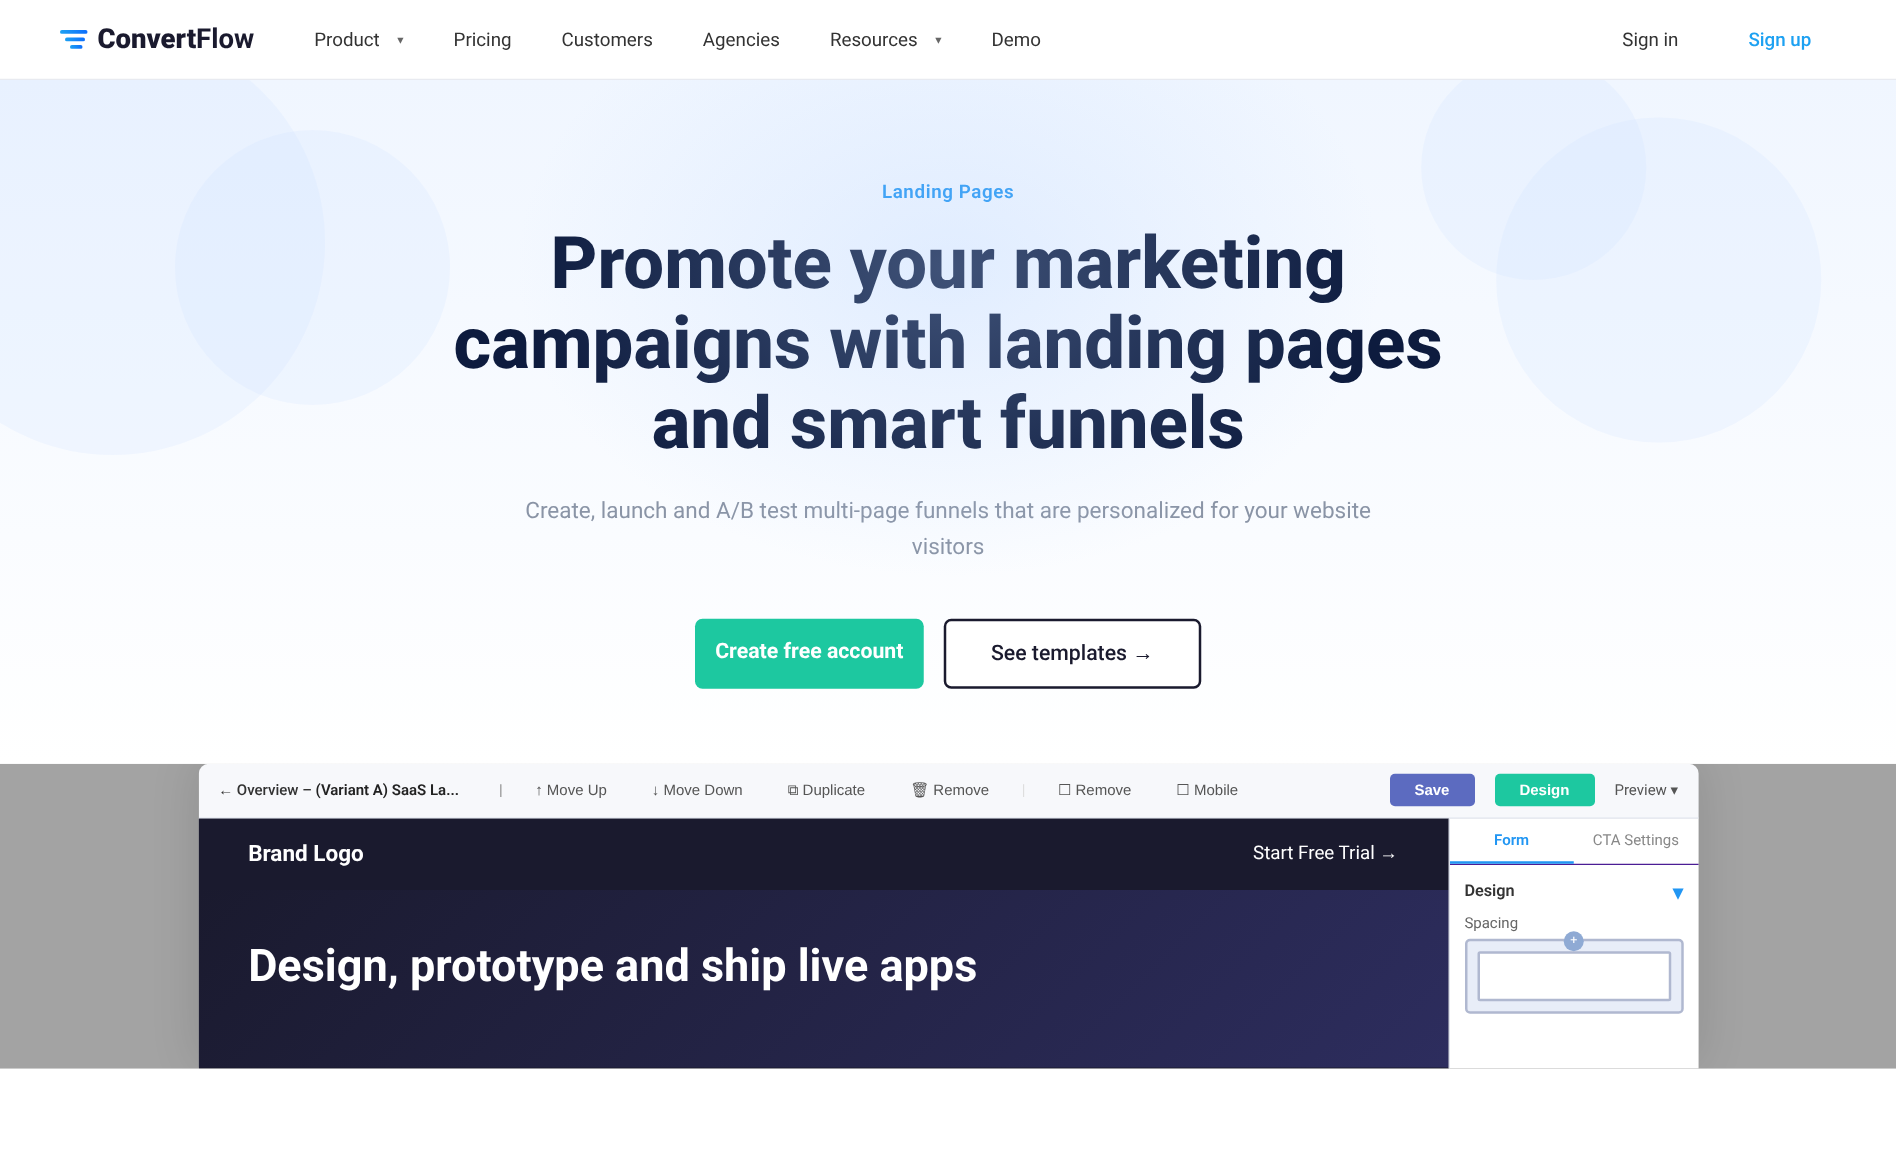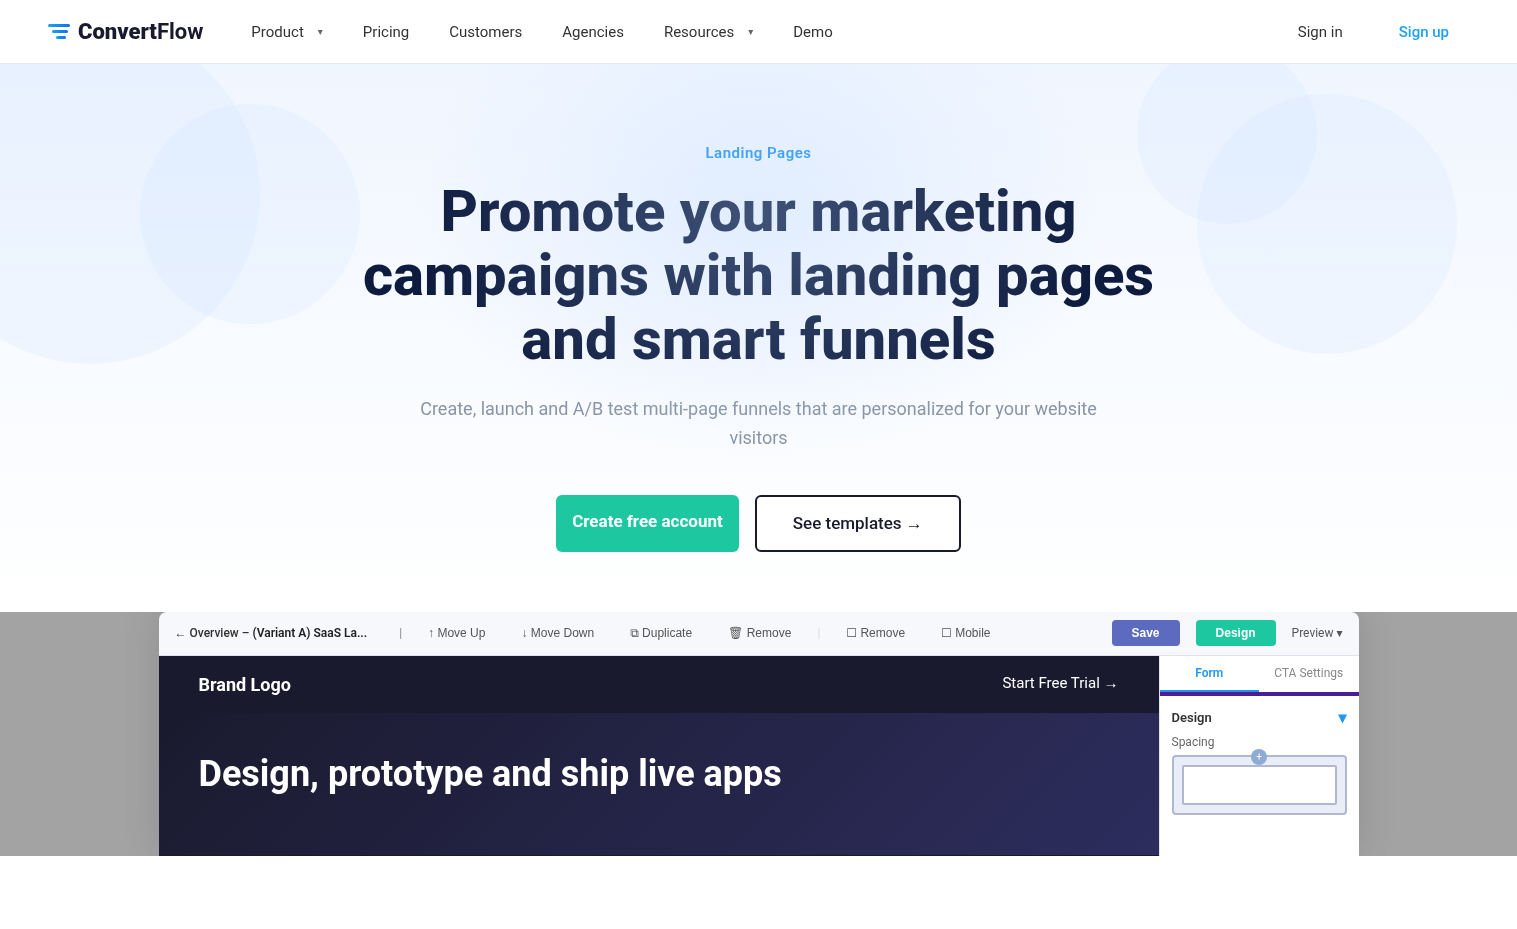--- a/index.html
+++ b/index.html
@@ -136,21 +136,21 @@
       background: linear-gradient(135deg, #1a1a2e 0%, #2d2d5e 100%);
       padding: 40px 40px 60px;
     }
     .canvas-headline { color: #fff; font-size: 36px; font-weight: 700; }
 
     
     .app-panel {
       width: 200px; background: #fff; border-left: 1px solid #e0e4ed;
       font-size: 12px;
     }
-    .panel-tabs { display: flex; border-bottom: 4px solid #4c1d95; }
+    .panel-tabs { display: flex; border-bottom: 1px solid #4c1d95; }
     .panel-tab {
       flex: 1; padding: 10px; text-align: center; font-size: 12px;
       cursor: pointer; color: #888;
     }
     .panel-tab.active { color: #2196f3; border-bottom: 2px solid #2196f3; font-weight: 600; }
     .panel-section { padding: 12px; }
     .panel-section-header {
       display: flex; justify-content: space-between; align-items: center;
       font-size: 13px; font-weight: 600; color: #333; margin-bottom: 8px;
     }

